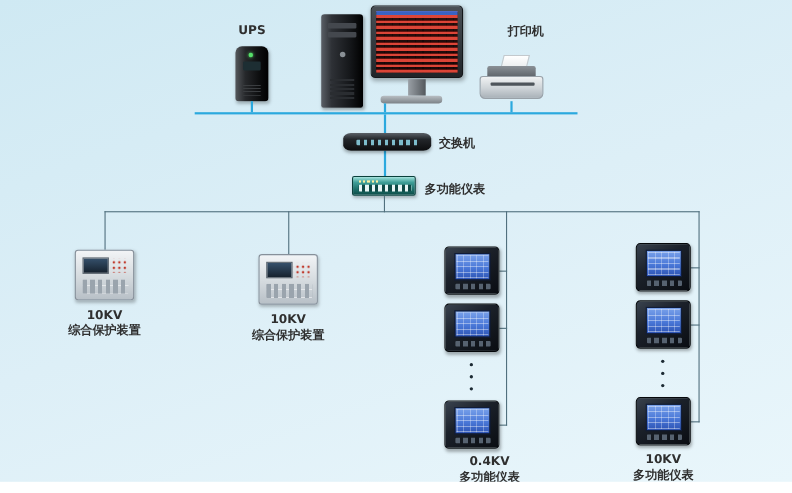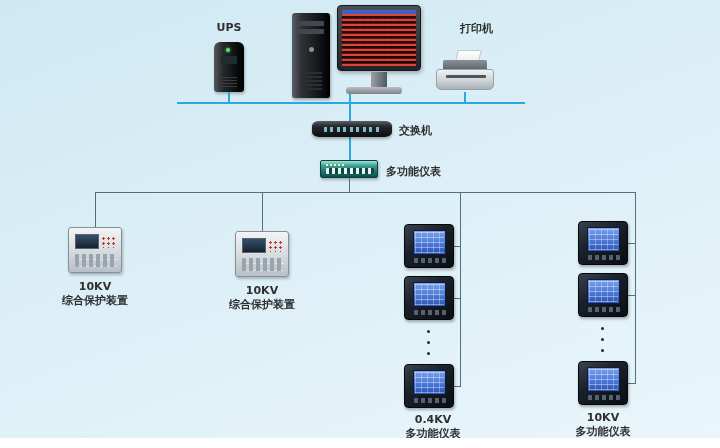--- a/index.html
+++ b/index.html
@@ -114,21 +114,21 @@
     <div class="tower-bay" style="top:16px;"></div>
     <div class="tower-btn"></div>
     <div class="tower-grill"></div>
   </div>
   <div class="monitor">
     <div class="monitor-screen"></div>
   </div>
   <div class="monitor-neck"></div>
   <div class="monitor-base"></div>
 
-  <div class="label center" style="left:437px;top:21px;width:56px;text-align:right;">打印机</div>
+  <div class="label center" style="left:450px;top:21px;width:56px;">打印机</div>
   <div class="printer">
     <div class="printer-paper"></div>
     <div class="printer-top"></div>
     <div class="printer-body">
       <div class="printer-slot"></div>
     </div>
   </div>
 
   <div class="line h" style="left:177px;top:102px;width:348px;"></div>
   <div class="line v" style="left:228px;top:92px;height:10px;"></div>
@@ -191,21 +191,21 @@
   </div>
   <div class="vdots" style="left:427px;top:330px;">
     <span></span>
     <span></span>
     <span></span>
   </div>
   <div class="meter" style="left:404px;top:364px;">
     <div class="meter-screen"></div>
     <div class="meter-btns"></div>
   </div>
-  <div class="label2" style="left:388px;top:413px;width:90px;">
+  <div class="label2" style="left:400px;top:413px;width:90px;">
     <div>0.4KV</div>
     <div>多功能仪表</div>
   </div>
 
   <div class="meter" style="left:578px;top:221px;">
     <div class="meter-screen"></div>
     <div class="meter-btns"></div>
   </div>
   <div class="meter" style="left:578px;top:273px;">
     <div class="meter-screen"></div>

